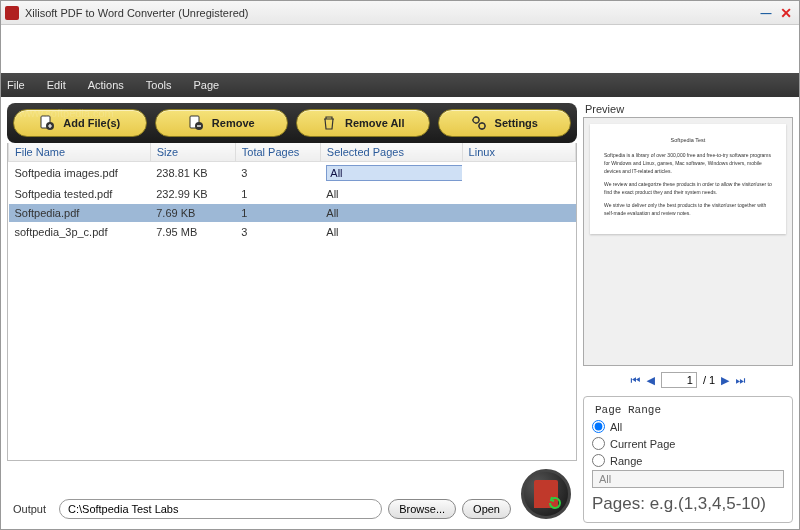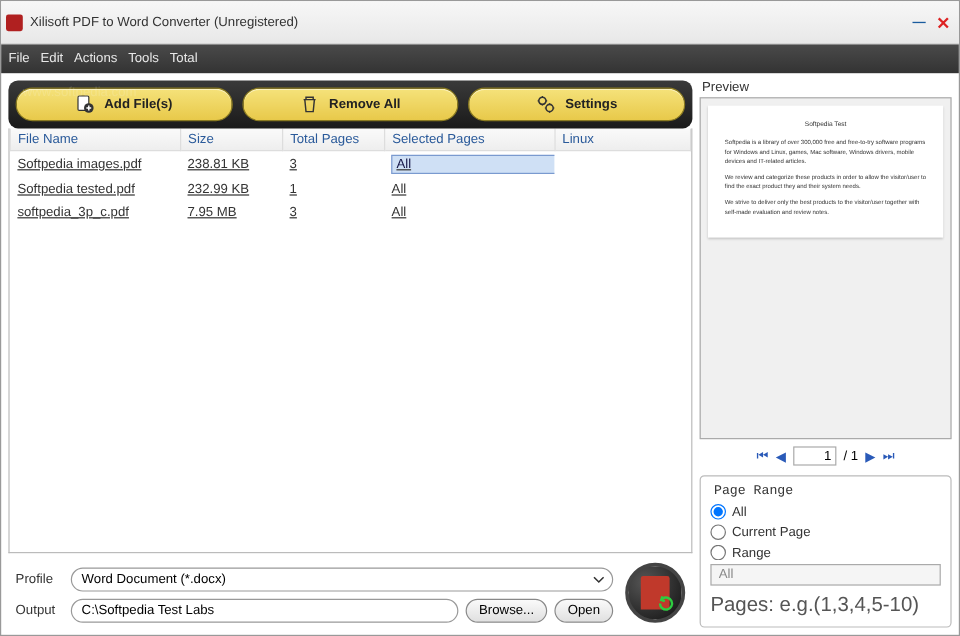--- a/index.html
+++ b/index.html
@@ -1,35 +1,35 @@
 <!DOCTYPE html>
 <html><head>
 <meta charset="utf-8">
 <style>
 * { box-sizing: border-box; margin: 0; padding: 0; }
 body { font-family: Tahoma, Arial, sans-serif; font-size: 11px; background: #fff; width: 800px; height: 530px; overflow: hidden; }
 .window { border: 1px solid #999; width: 800px; height: 530px; display: flex; flex-direction: column; background: #fff; }
-.titlebar { height: 36px; background: linear-gradient(#f7f7f7,#e8e8e8); display: flex; align-items: center; padding: 0 4px; border-bottom: 1px solid #ccc; }
+.titlebar { height: 24px; background: linear-gradient(#f7f7f7,#e8e8e8); display: flex; align-items: center; padding: 0 4px; border-bottom: 1px solid #ccc; }
 .titlebar .logo { width: 14px; height: 14px; background: #b02020; border-radius: 2px; margin-right: 6px; }
 .titlebar .title { flex: 1; font-size: 11px; color: #333; }
 .titlebar .win-btn { width: 18px; height: 14px; margin-left: 2px; display: flex; align-items: center; justify-content: center; cursor: pointer; font-weight: bold; }
 .titlebar .min { color: #1a5b9e; }
 .titlebar .close { color: #d22; font-size: 14px; }
-.menubar { height: 24px; background: linear-gradient(#4a4a4a,#333); display: flex; align-items: center; padding: 0 6px; gap: 9px; }
+.menubar { height: 24px; background: linear-gradient(#4a4a4a,#333); display: flex; align-items: center; padding: 0 6px; gap: 22px; margin-top: 48px; }
 .menubar span { color: #e8e8e8; font-size: 11px; cursor: pointer; }
 .content { flex: 1; display: flex; padding: 6px; gap: 6px; min-height: 0; }
 .left { flex: 1; display: flex; flex-direction: column; min-width: 0; }
 .toolbar { background: linear-gradient(#3a3a3a,#1a1a1a); border-radius: 8px; padding: 6px; display: flex; gap: 8px; position: relative; }
 .watermark { position: absolute; left: 12px; top: 4px; font-size: 11px; color: rgba(255,255,255,0.15); pointer-events: none; }
 .big-btn { flex: 1; height: 28px; background: linear-gradient(#f5e27a,#e8c94a); border: 1px solid #8a7a20; border-radius: 14px; display: flex; align-items: center; justify-content: center; gap: 8px; cursor: pointer; font-size: 11px; color: #222; font-weight: bold; box-shadow: inset 0 1px 0 rgba(255,255,255,0.5); }
 .big-btn .bicon { width: 16px; height: 16px; display: flex; align-items: center; justify-content: center; }
 .table-wrap { flex: 1; border: 1px solid #bbb; border-top: none; overflow: hidden; background: #fff; min-height: 0; }
 table { width: 100%; border-collapse: collapse; table-layout: fixed; }
 th { text-align: left; font-weight: normal; color: #2a5a9a; background: linear-gradient(#fafafa,#eee); border: 1px solid #ddd; border-top: none; padding: 3px 6px; font-size: 11px; height: 18px; }
-td { padding: 3px 6px; font-size: 11px; border-bottom: 1px solid transparent; height: 18px; color: #333; white-space: nowrap; overflow: hidden; text-decoration: underline; }
+td { padding: 3px 6px; font-size: 11px; border-bottom: 1px solid transparent; height: 18px; color: #333; white-space: nowrap; overflow: hidden; }
 tr.sel td { background: #9db8d6; }
 .sel-cell { display: flex; align-items: center; gap: 4px; }
 .sel-input { flex: 1; border: 1px solid #7a9acf; background: #cfe0f5; padding: 0 3px; height: 16px; font-size: 11px; color: #114; }
 .bottom-bar { padding: 8px 6px 4px; display: flex; gap: 10px; align-items: flex-end; }
 .fields { flex: 1; display: flex; flex-direction: column; gap: 6px; }
 .frow { display: flex; align-items: center; gap: 6px; }
 .frow label { width: 40px; color: #333; }
 .fcontrol { flex: 1; height: 20px; border: 1px solid #999; border-radius: 10px; background: #fff; display: flex; align-items: center; padding: 0 8px; font-size: 11px; position: relative; }
 .fcontrol .chev { position: absolute; right: 6px; }
 .small-btn { height: 20px; border: 1px solid #888; border-radius: 10px; background: linear-gradient(#fafafa,#e0e0e0); padding: 0 10px; font-size: 11px; cursor: pointer; }
@@ -63,38 +63,48 @@
     <div class="title">Xilisoft PDF to Word Converter (Unregistered)</div>
     <div class="win-btn min">—</div>
     <div class="win-btn close">✕</div>
   </div>
 
   <div class="menubar">
     <span>File</span>
     <span>Edit</span>
     <span>Actions</span>
     <span>Tools</span>
-    <span>Total</span>
+    <span>Page</span>
   </div>
 
   <div class="content">
 
     <div class="left">
 
       <div class="toolbar">
         <div class="watermark">www.softpedia.com</div>
         <div class="big-btn">
           <span class="bicon">
               <svg width="16" height="16" viewBox="0 0 16 16">
                 <rect x="2" y="1" width="9" height="12" rx="1" fill="#fff" stroke="#333"></rect>
                 <circle cx="11" cy="11" r="4" fill="#333"></circle>
                 <path d="M11 9v4M9 11h4" stroke="#fff" stroke-width="1.2"></path>
               </svg>
             </span>
           <span>Add File(s)</span>
+        </div>
+        <div class="big-btn">
+          <span class="bicon">
+              <svg width="16" height="16" viewBox="0 0 16 16">
+                <rect x="2" y="1" width="9" height="12" rx="1" fill="#fff" stroke="#333"></rect>
+                <circle cx="11" cy="11" r="4" fill="#333"></circle>
+                <path d="M9 11h4" stroke="#fff" stroke-width="1.4"></path>
+              </svg>
+            </span>
+          <span>Remove</span>
         </div>
         <div class="big-btn">
           <span class="bicon">
               <svg width="16" height="16" viewBox="0 0 16 16">
                 <path d="M3 4h10M5 4V2h6v2M4 4l1 10h6l1-10" fill="none" stroke="#333" stroke-width="1.2"></path>
               </svg>
             </span>
           <span>Remove All</span>
         </div>
         <div class="big-btn">
@@ -139,44 +149,40 @@
                 </td>
                 <td></td>
               </tr>
               <tr>
                 <td>Softpedia tested.pdf</td>
                 <td>232.99 KB</td>
                 <td>1</td>
                 <td>All</td>
                 <td></td>
               </tr>
+              <tr class="sel">
+                <td>Softpedia.pdf</td>
+                <td>7.69 KB</td>
+                <td>1</td>
+                <td>All</td>
+                <td></td>
+              </tr>
               <tr>
                 <td>softpedia_3p_c.pdf</td>
                 <td>7.95 MB</td>
                 <td>3</td>
                 <td>All</td>
                 <td></td>
               </tr>
             </tbody>
         </table>
       </div>
 
       <div class="bottom-bar">
         <div class="fields">
-          <div class="frow">
-            <label>Profile</label>
-            <div class="fcontrol">
-              <span>Word Document (*.docx)</span>
-              <span class="chev">
-                  <svg width="10" height="10" viewBox="0 0 10 10">
-                    <path d="M1 3l4 4 4-4" fill="none" stroke="#333" stroke-width="1.3"></path>
-                  </svg>
-                </span>
-            </div>
-          </div>
           <div class="frow">
             <label>Output</label>
             <div class="fcontrol">
               <span>C:\Softpedia Test Labs</span>
             </div>
             <button class="small-btn">Browse...</button>
             <button class="small-btn">Open</button>
           </div>
         </div>
         <div class="convert-btn">

